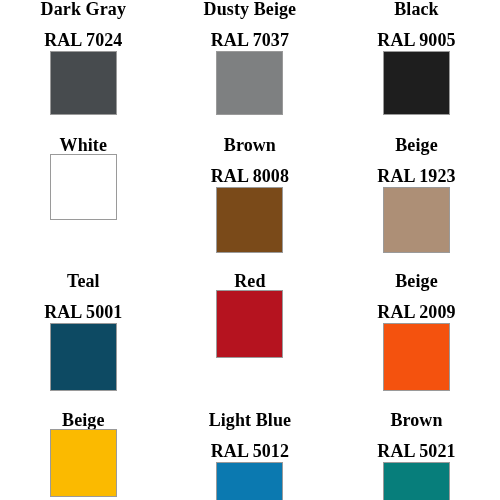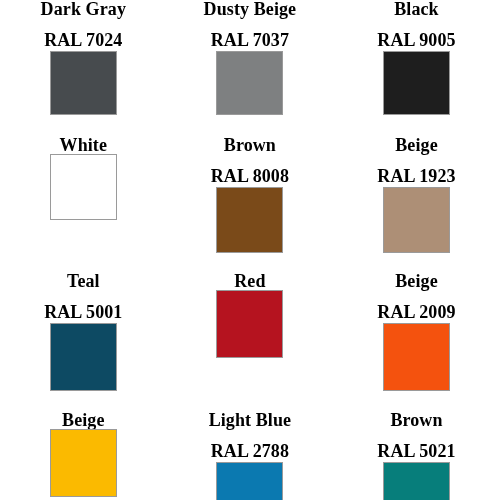--- a/index.html
+++ b/index.html
@@ -126,21 +126,21 @@
       <div class="swatch-chip" style="background-color: rgb(244, 82, 14);"></div>
     </div>
 
     <div class="swatch-cell row-4">
       <div class="swatch-label swatch-name">Beige</div>
       <div class="swatch-chip" style="background-color: rgb(251, 186, 0);"></div>
     </div>
 
     <div class="swatch-cell row-4">
       <div class="swatch-label swatch-name">Light Blue</div>
-      <div class="swatch-label swatch-code">RAL 2788</div>
+      <div class="swatch-label swatch-code">RAL 5012</div>
       <div class="swatch-chip" style="background-color: rgb(11, 121, 176);"></div>
     </div>
 
     <div class="swatch-cell row-4">
       <div class="swatch-label swatch-name">Brown</div>
       <div class="swatch-label swatch-code">RAL 5021</div>
       <div class="swatch-chip" style="background-color: rgb(7, 126, 123);"></div>
     </div>
 
   </div>

